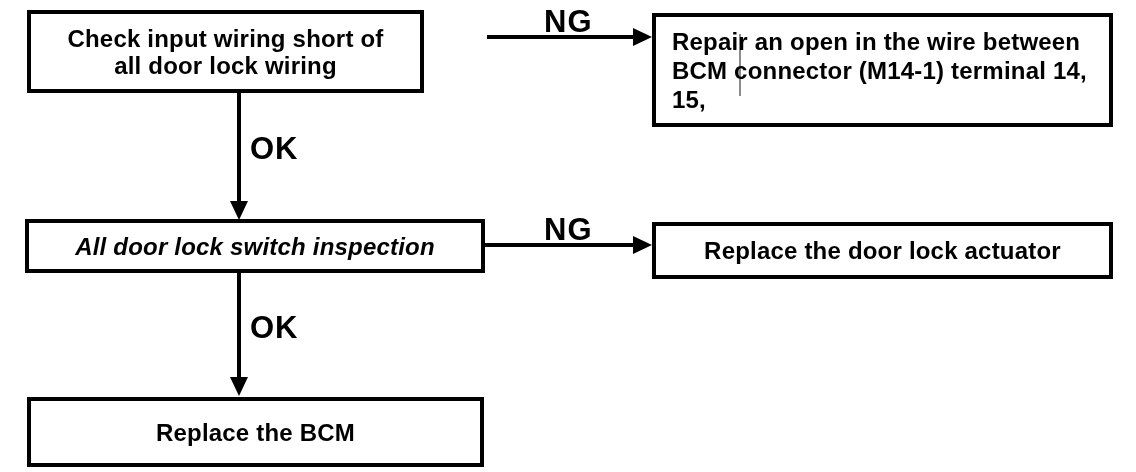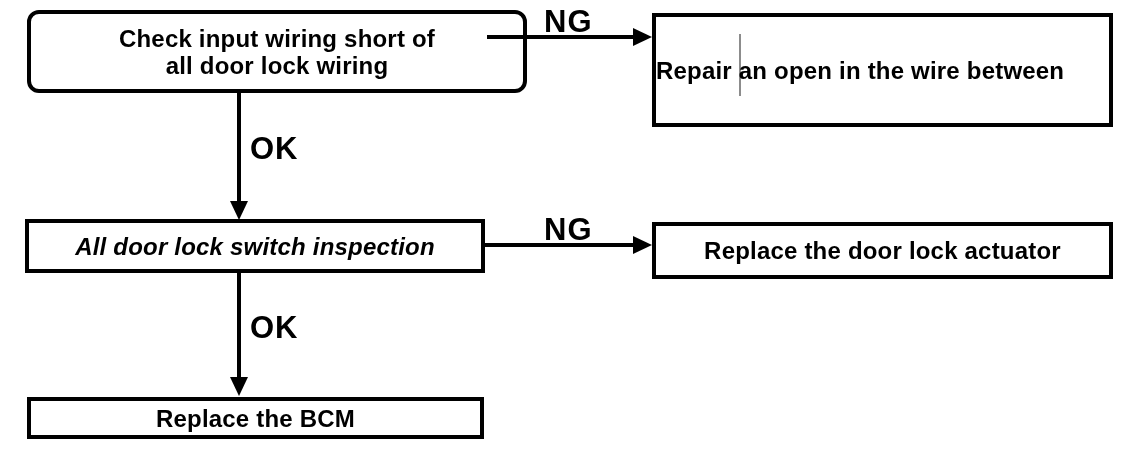--- a/index.html
+++ b/index.html
@@ -27,20 +27,21 @@
     justify-content: center;
     font-weight: bold;
     font-size: 24px;
     line-height: 27px;
     text-align: center;
     letter-spacing: 0.2px;
   }
   .node.left-text {
     align-items: flex-start;
     text-align: left;
+    padding-left: 16px;
     padding-right: 8px;
     line-height: 29px;
   }
   .node span { display: block; }
 
   .hline {
     position: absolute;
     height: 4px;
     background: #000;
   }
@@ -72,25 +73,25 @@
     letter-spacing: 1px;
   }
   .scan-artifact {
     position: absolute;
     width: 2px;
     background: #000;
     opacity: 0.45;
   }
 
   
-  #node-check-wiring     { left: 27px;  top: 10px;  width: 500px; height: 83px; border-radius: 12px;  }
+  #node-check-wiring     { left: 27px;  top: 10px;  width: 397px; height: 83px;  }
   #node-repair-open      { left: 652px; top: 13px;  width: 461px; height: 114px; }
   #node-inspection       { left: 25px;  top: 219px; width: 460px; height: 54px; font-style: italic;  }
   #node-replace-actuator { left: 652px; top: 222px; width: 461px; height: 57px;  }
-  #node-replace-bcm      { left: 27px;  top: 397px; width: 457px; height: 42px;  }
+  #node-replace-bcm      { left: 27px;  top: 397px; width: 457px; height: 70px;  }
 
   
   #edge-h1-line { left: 487px; top: 35px;  width: 148px; }
   #edge-h1-head { left: 633px; top: 28px;  }
   #label-ng1    { left: 544px; top: 4px;   }
 
   #edge-v1-line { left: 237px; top: 93px;  height: 110px; }
   #edge-v1-head { left: 230px; top: 201px; }
   #label-ok1    { left: 250px; top: 131px; }
 
@@ -109,20 +110,21 @@
 
 <div class="canvas">
 
   <div class="node" id="node-check-wiring">
     <span>Check input wiring short of</span>
     <span>all door lock wiring</span>
   </div>
 
   <div class="node left-text" id="node-repair-open">
     <span>Repair an open in the wire between</span>
+    <span>BCM connector (M14-1) terminal 14, 15,</span>
   </div>
 
   <div class="node" id="node-inspection">
     <span>All door lock switch inspection</span>
   </div>
 
   <div class="node" id="node-replace-actuator">
     <span>Replace the door lock actuator</span>
   </div>
 

